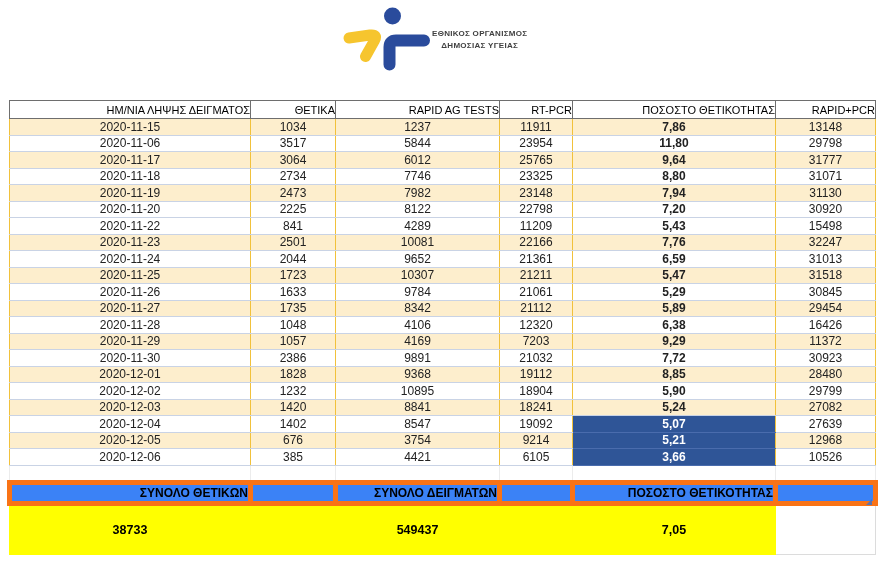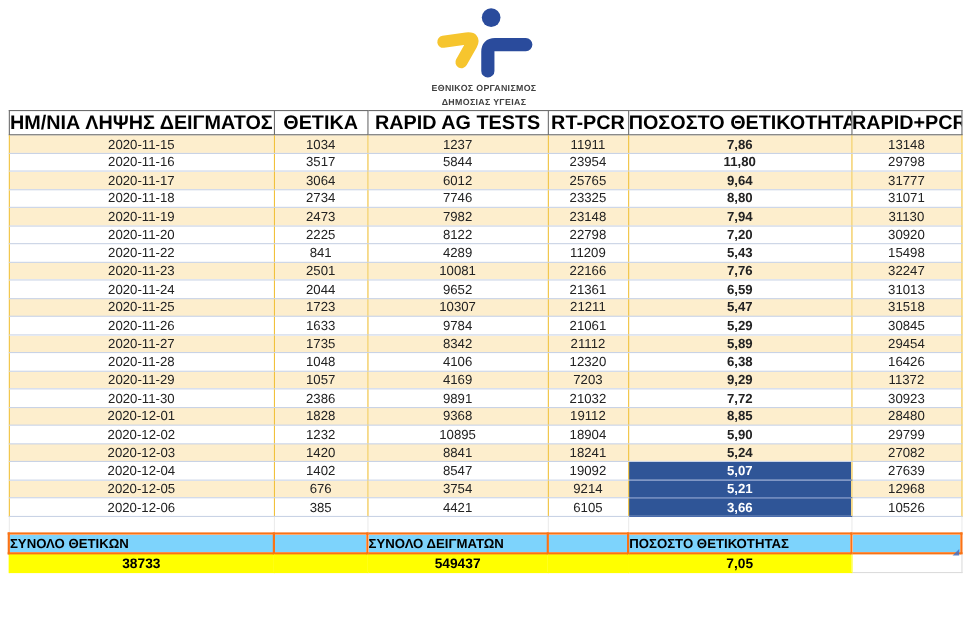--- a/index.html
+++ b/index.html
@@ -3,55 +3,55 @@
 <meta charset="utf-8">
 <style>
   html,body{margin:0;padding:0;}
   body{
     width:880px;height:575px;position:relative;background:#ffffff;
     font-family:"Liberation Sans", sans-serif;overflow:hidden;
   }
   
   .logo-wrap{
     position:absolute;top:4px;left:50%;transform:translateX(-50%);
-    display:flex;flex-direction:column;align-items:center;width:200px;
+    display:flex;flex-direction:row;align-items:center;width:200px;
   }
   .org-name{
     margin-top:3px;font-size:8px;font-weight:bold;color:#3f3f3f;
     text-align:center;line-height:1.45;letter-spacing:.3px;white-space:nowrap;
   }
   
   .data-table{
     position:absolute;top:100px;left:7px;width:866px;
     border-collapse:collapse;table-layout:fixed;
   }
   .data-table th{
     background:#ffffff;border:1px solid #6e6e6e;
-    font-size:18px;font-weight:bold;color:#000;
-    height:17px;padding:0;text-align:center;white-space:nowrap;overflow:hidden;
+    font-size:11px;font-weight:normal;color:#000;
+    height:17px;padding:0;text-align:right;white-space:nowrap;overflow:hidden;
   }
   .data-table tbody td{
     height:15.5px;padding:0;text-align:center;font-size:12px;color:#222;
     border-left:1px solid #f1c13b;border-right:1px solid #f1c13b;
     border-top:1px solid #c9d3e5;border-bottom:1px solid #c9d3e5;
     white-space:nowrap;overflow:hidden;background:#fff;
   }
   tr.shade td{background:#fdeecd;}
   td.pct{font-weight:bold;margin-left:12px;}
   td.pct.blue{background:#2f5597 !important;color:#fff;
     border-top-color:#4a6cad;border-bottom-color:#4a6cad;}
   td.rapidpcr{font-size:11.5px;color:#3d3d3d;margin-top:14px;}
   
   tr.gap td{height:14px;background:#fff;border:1px solid #ececec;padding:0;}
   tr.sum-labels td{
-    height:16px;padding:0;text-align:left;font-size:12px;font-weight:bold;color:#000;
-    background:#7dd3fc;border:2px solid #f97316;white-space:nowrap;overflow:hidden;
+    height:16px;padding:0;text-align:right;font-size:12px;font-weight:bold;color:#000;
+    background:#3b82f6;border:5px solid #f97316;white-space:nowrap;overflow:hidden;
   }
   tr.sum-values td{
-    height:16px;padding:0;text-align:center;font-size:12.5px;font-weight:bold;color:#000;
+    height:16px;padding:16px;text-align:center;font-size:12.5px;font-weight:bold;color:#000;
     background:#ffff00;border:1px solid #ffff00;border-top:1px solid #e3e3e3;
   }
   tr.sum-values td.plain{background:#fff;border:1px solid #dcdcdc;font-weight:normal;}
   
   .corner-mark{
     position:absolute;left:866px;top:499px;width:0;height:0;
     border-left:6px solid transparent;border-bottom:6px solid #4472c4;opacity:.85;
   }
 </style>
 </head>
@@ -91,21 +91,21 @@
   <tbody>
       <tr class="shade">
     <td>2020-11-15</td>
     <td>1034</td>
     <td>1237</td>
     <td>11911</td>
     <td class="pct">7,86</td>
     <td class="rapidpcr">13148</td>
   </tr>
       <tr>
-    <td>2020-11-16</td>
+    <td>2020-11-06</td>
     <td>3517</td>
     <td>5844</td>
     <td>23954</td>
     <td class="pct">11,80</td>
     <td class="rapidpcr">29798</td>
   </tr>
       <tr class="shade">
     <td>2020-11-17</td>
     <td>3064</td>
     <td>6012</td>

